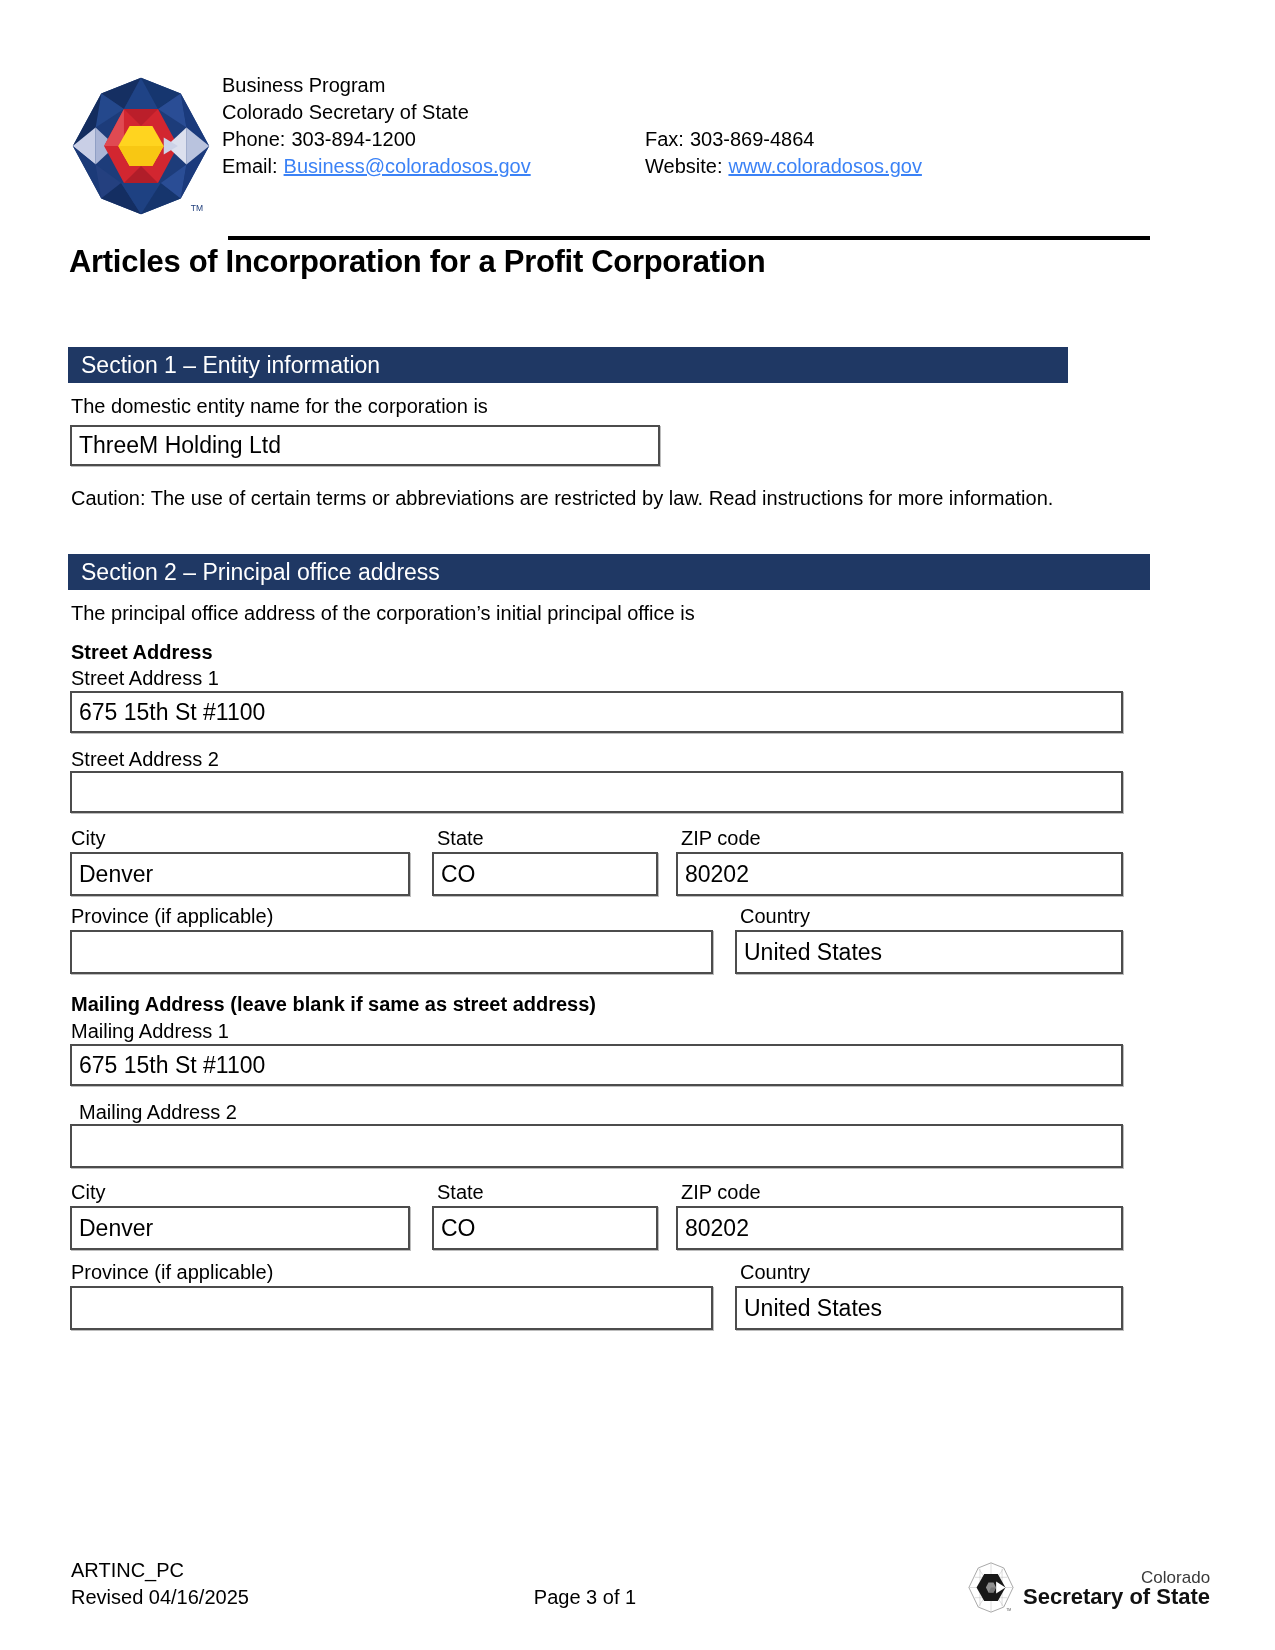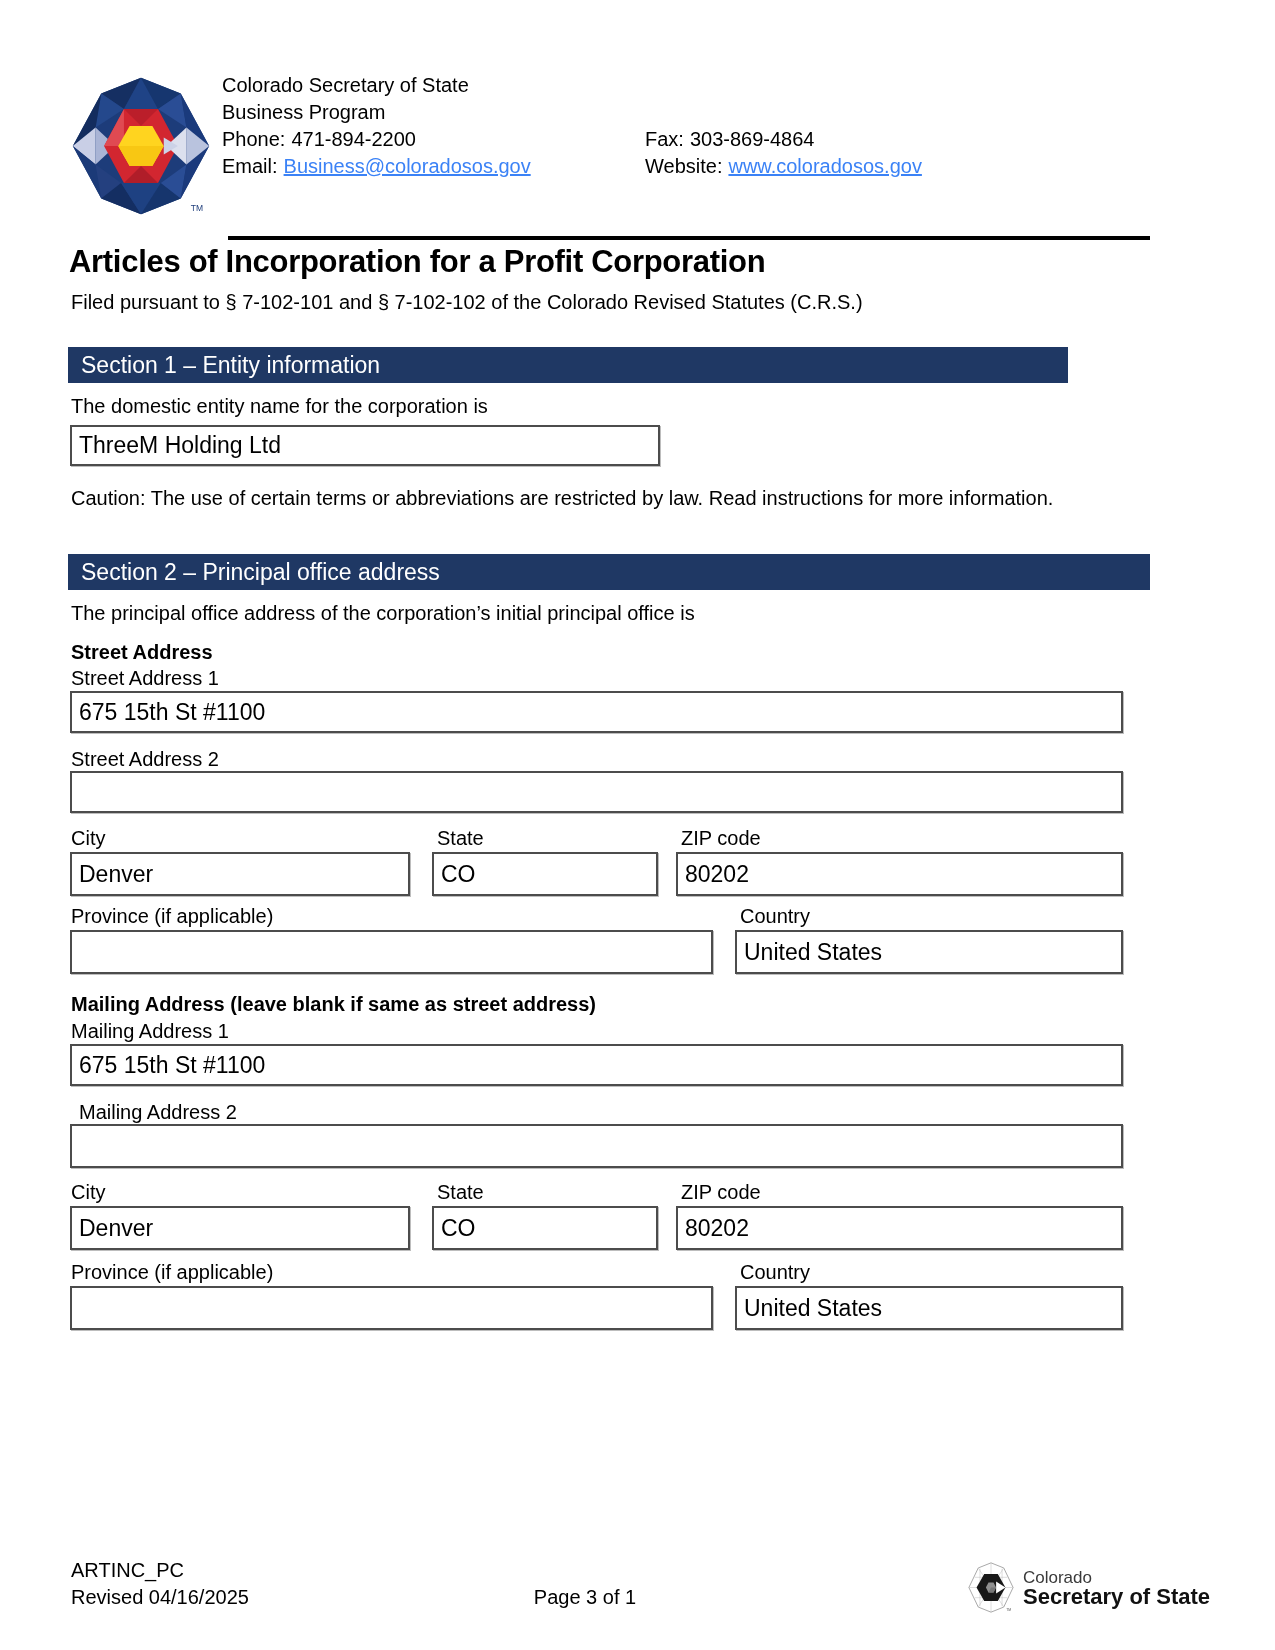--- a/index.html
+++ b/index.html
@@ -12,21 +12,21 @@
   .rule{background:#000;height:4px;}
   .secbar{background:#1f3864;color:#fff;font-size:23px;line-height:36px;padding-left:13px;box-sizing:border-box;height:36px;}
   .fld{box-sizing:border-box;border:2px solid #4c4c4c;background:#fff;font-family:"Liberation Sans","DejaVu Sans",sans-serif;
        font-size:23px;padding:0 0 0 7px;color:#000;outline:none;border-radius:0;
        box-shadow:1px 1px 0 #bdbdbd;}
   a.link{color:#3b82f6;text-decoration:underline;}
   .hdr-row{position:relative;height:27px;font-size:20px;line-height:27px;}
   .hdr-right{position:absolute;left:423px;top:0;}
   .lbl{margin-right:6px;}
   .footer-small{font-size:20px;line-height:27px;}
-  .fl-text1{font-size:17px;line-height:18px;color:#3a3a3a;}
+  .fl-text1{font-size:17px;line-height:18px;color:#3a3a3a;text-align:right;}
   .fl-text2{font-size:22px;font-weight:bold;line-height:20px;color:#111;}
 </style>
 </head>
 <body>
 
 <div class="page">
 
   <div class="abs" style="left:70px;top:75px;width:142px;height:142px;">
     <svg width="142" height="142" viewBox="0 0 100 100" aria-hidden="true">
       <polygon points="50,2 78,13 98,50 78,87 50,98 22,87 2,50 22,13" fill="#1d3c7a"></polygon>
@@ -53,40 +53,39 @@
       <polygon points="98,50 82,37 82,63" fill="#b9c3de"></polygon>
       <polygon points="82,37 68,50 82,63" fill="#dce0ee"></polygon>
       <polygon points="76,50 66,44 66,56" fill="#ccd2e7"></polygon>
       <polygon points="34,50 42,36 58,36 66,50 58,64 42,64" fill="#ffd41f"></polygon>
       <polygon points="34,50 66,50 58,64 42,64" fill="#f8c713"></polygon>
       <text x="85" y="96" font-size="6" fill="#1d3c7a">TM</text>
     </svg>
   </div>
 
   <div class="abs" style="left:222px;top:72px;width:940px;">
+    <div class="hdr-row">Business Program</div>
     <div class="hdr-row">Colorado Secretary of State</div>
-    <div class="hdr-row">Business Program</div>
     <div class="hdr-row">
-      <span class="lbl">Phone:</span><span>471-894-2200</span>
+      <span class="lbl">Phone:</span><span>303-894-1200</span>
       <span class="hdr-right">
         <span class="lbl">Fax:</span><span>303-869-4864</span>
       </span>
     </div>
     <div class="hdr-row">
       <span class="lbl">Email:</span><a href="#" class="link">Business@coloradosos.gov</a>
       <span class="hdr-right">
         <span class="lbl">Website:</span><a href="#" class="link">www.coloradosos.gov</a>
       </span>
     </div>
   </div>
 
   <div class="abs rule" style="left:228px;top:236px;width:922px;"></div>
 
   <div class="abs title" style="left:69px;top:244px;width:1080px;">Articles of Incorporation for a Profit Corporation</div>
-  <div class="abs t20" style="left:71px;top:289px;width:1080px;">Filed pursuant to § 7-102-101 and § 7-102-102 of the Colorado Revised Statutes (C.R.S.)</div>
 
   <div class="abs secbar" style="left:68px;top:347px;width:1000px;">Section 1 – Entity information</div>
   <div class="abs t20" style="left:71px;top:393px;">The domestic entity name for the corporation is</div>
   <input class="abs fld" style="left: 70px; top: 425px; width: 590px; height: 41px;" value="ThreeM Holding Ltd">
   <div class="abs t20" style="left:71px;top:485px;width:985px;">Caution: The use of certain terms or abbreviations are restricted by law. Read instructions for more information.</div>
 
   <div class="abs secbar" style="left:68px;top:554px;width:1082px;">Section 2 – Principal office address</div>
   <div class="abs t20" style="left:71px;top:600px;">The principal office address of the corporation’s initial principal office is</div>
 
   <div class="abs t20 bold" style="left:71px;top:639px;">Street Address</div>

